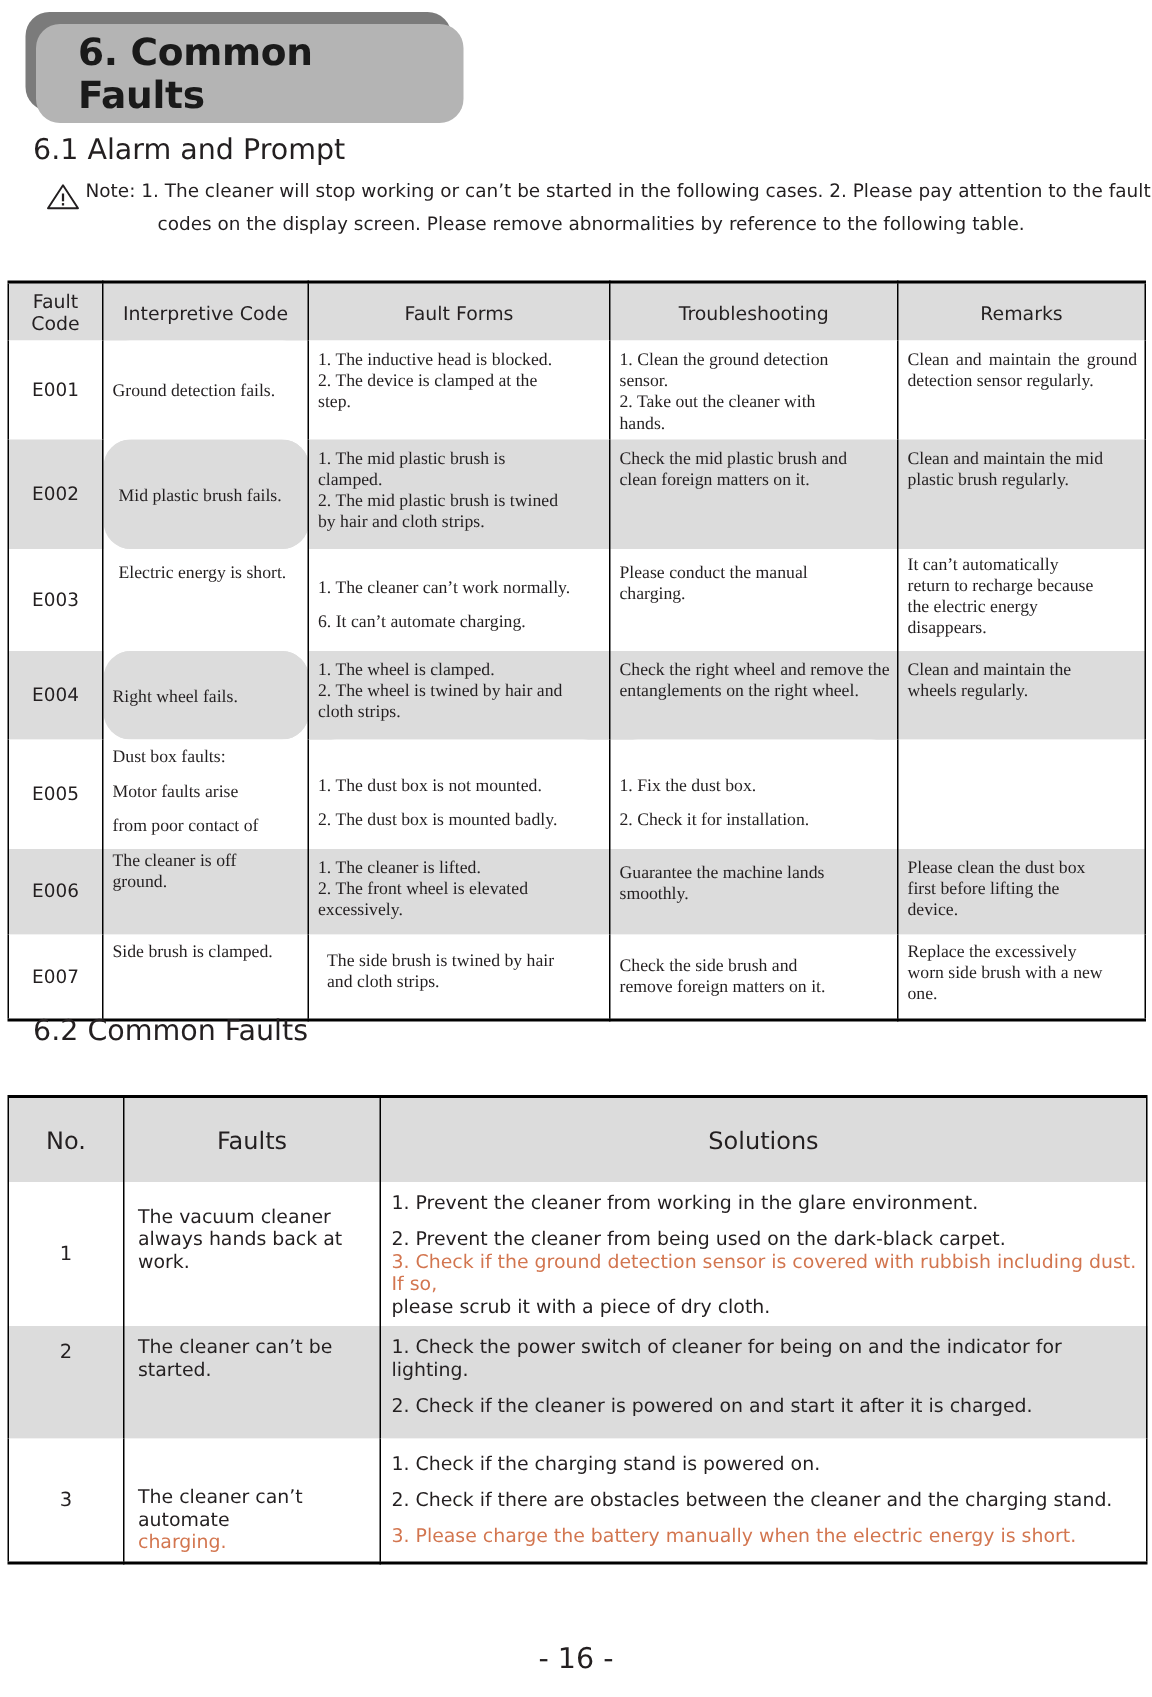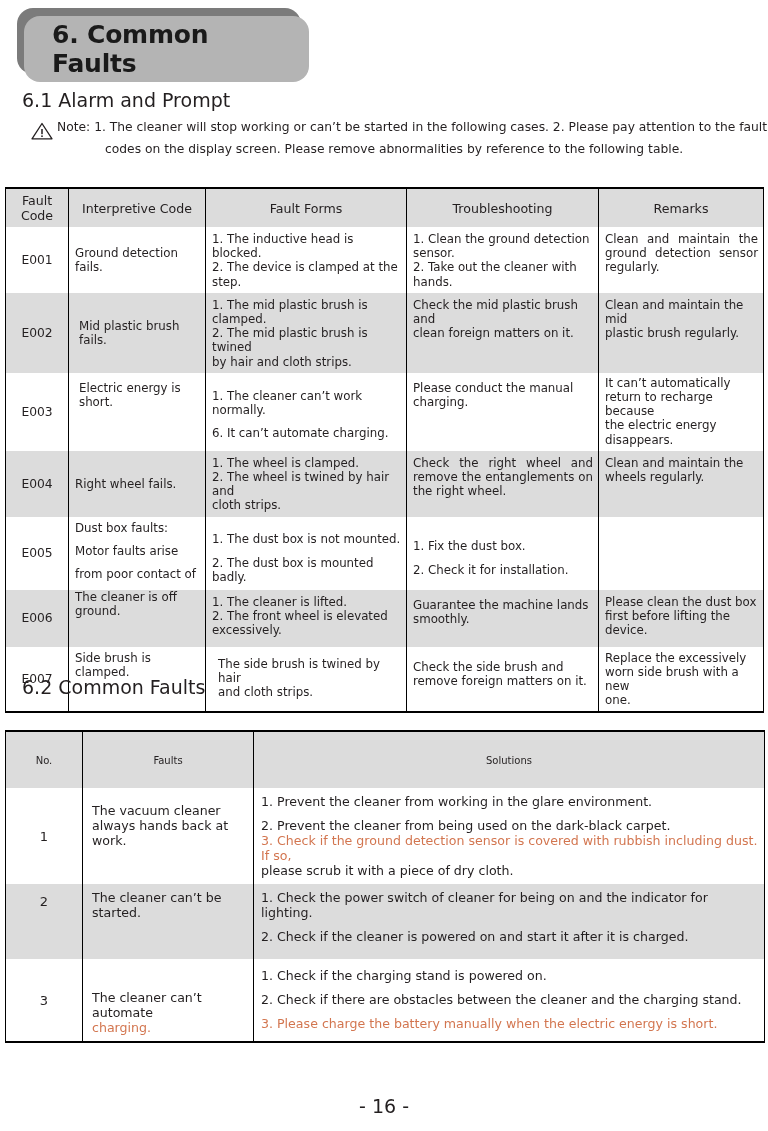--- a/index.html
+++ b/index.html
@@ -145,43 +145,45 @@
     font-size: 12.6px;
     color: #231f20;
   }
   #table-alarm td {
     font-size: 11.8px;
     line-height: 14.2px;
     color: #231f20;
   }
   #table-alarm td .cell {
     padding: 5px 5px 4px 6px;
+    font-family: Liberation Serif, serif;
   }
   #table-alarm td.code-cell {
     text-align: center;
     vertical-align: middle;
     font-size: 12.3px;
   }
   #table-alarm td.mid {
     vertical-align: middle;
+    border-radius: 18px;
   }
   .just { text-align: justify; text-align-last: left; }
   .lines p { margin: 0; }
   .lines p.sp { margin-top: 9px; }
 
   
   #table-common {
     left: 5px;
     top: 730px;
     width: 759px;
   }
   #table-common th {
     height: 56px;
     background: #dcdcdc;
-    font-size: 10px;
+    font-size: 16px;
     color: #231f20;
   }
   #table-common td {
     font-size: 12.6px;
     line-height: 15px;
     color: #231f20;
   }
   #table-common td.no-cell {
     text-align: center;
     vertical-align: middle;

